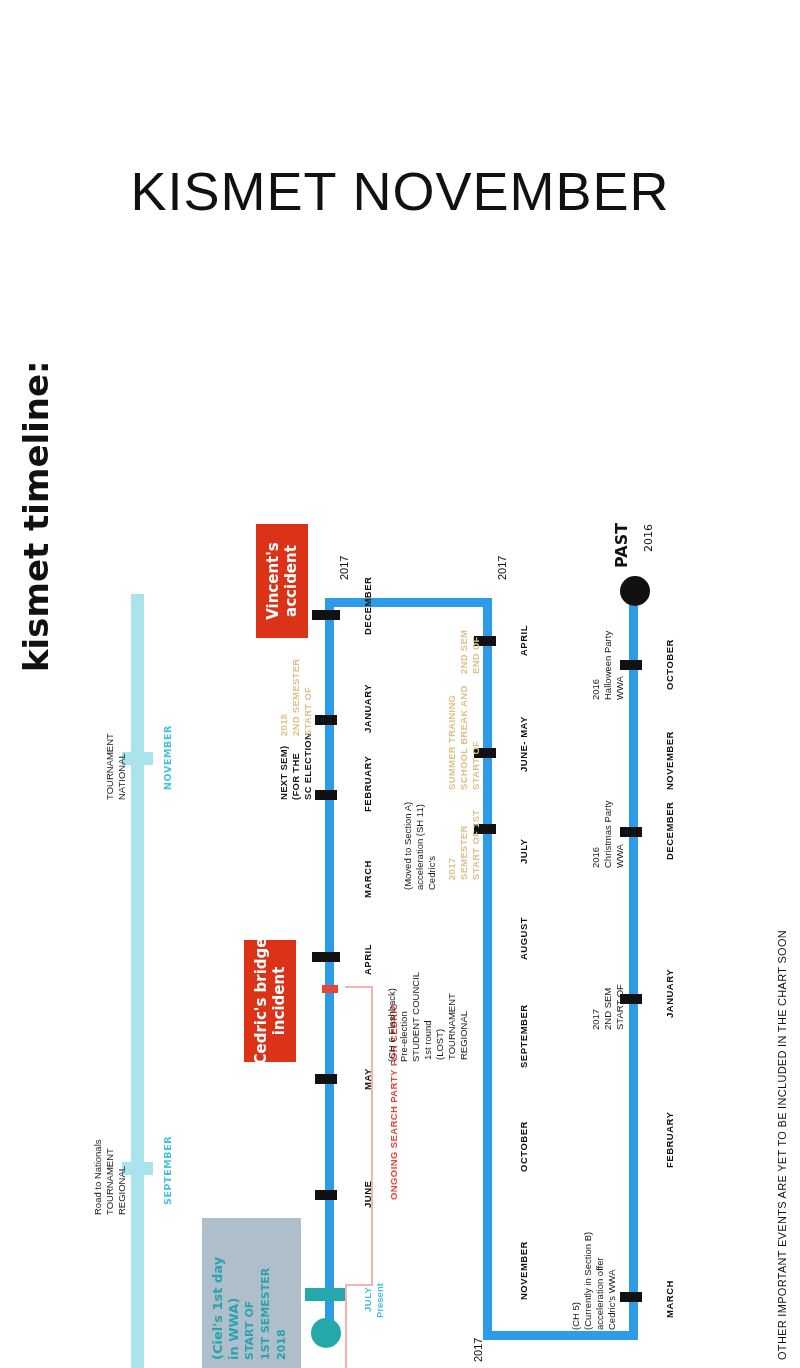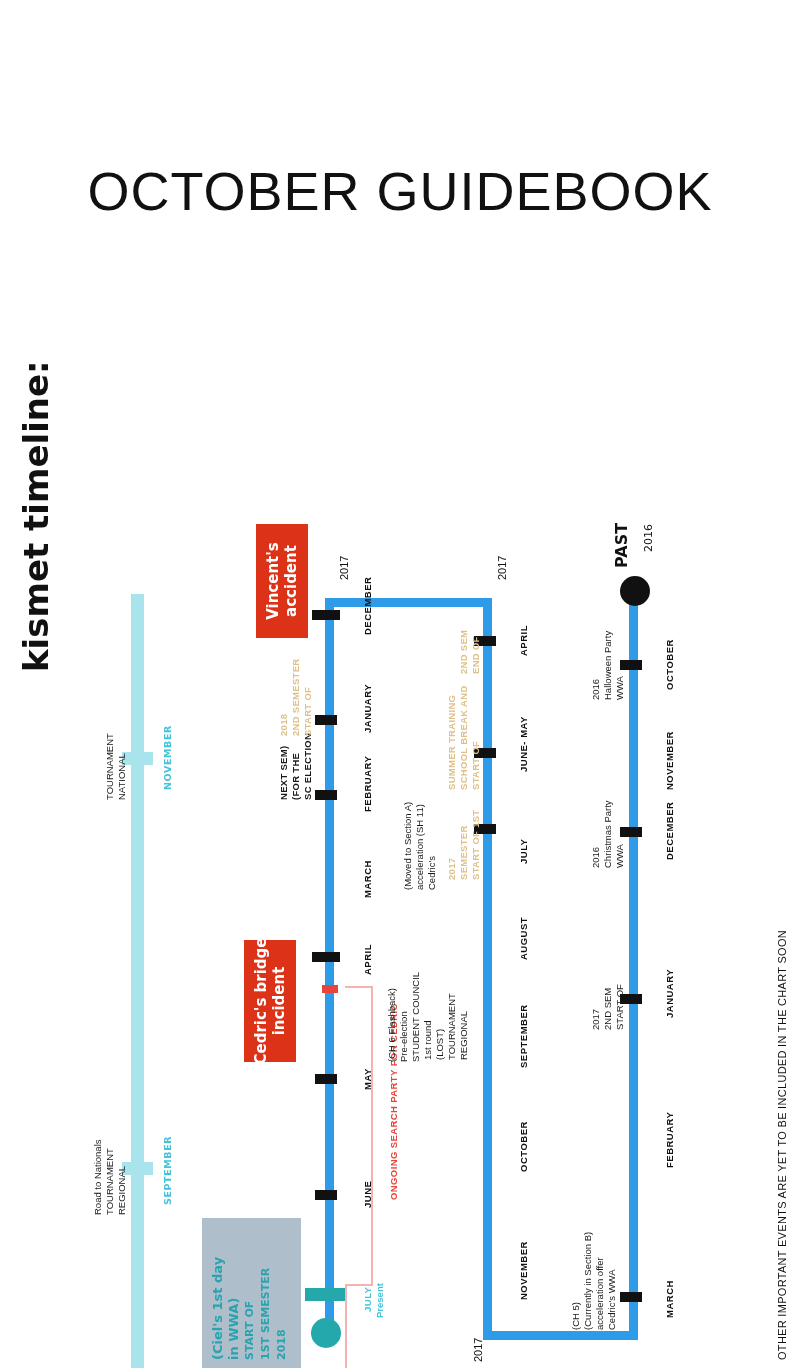--- a/index.html
+++ b/index.html
@@ -101,21 +101,21 @@
 
   
   #footer-note{
     left:776px;top:1360px;font-size:11px;font-weight:400;color:#111;
     letter-spacing:.3px;font-family:"Liberation Sans",sans-serif;
   }
 </style>
 </head>
 <body>
 
-<div class="abs" id="title">OCTOBER GUIDEBOOK</div>
+<div class="abs" id="title">KISMET NOVEMBER</div>
 
 <div class="abs r90" id="side-heading">kismet timeline:</div>
 
 <div class="abs" id="cyan-line"></div>
 
 <div class="abs cyan-tick" style="top:752px;"></div>
 <div class="abs r90" style="left:156px;top:790px;">
   <span class="cyan-month">NOVEMBER</span>
 </div>
 <div class="abs r90" style="left:110px;top:800px;">

